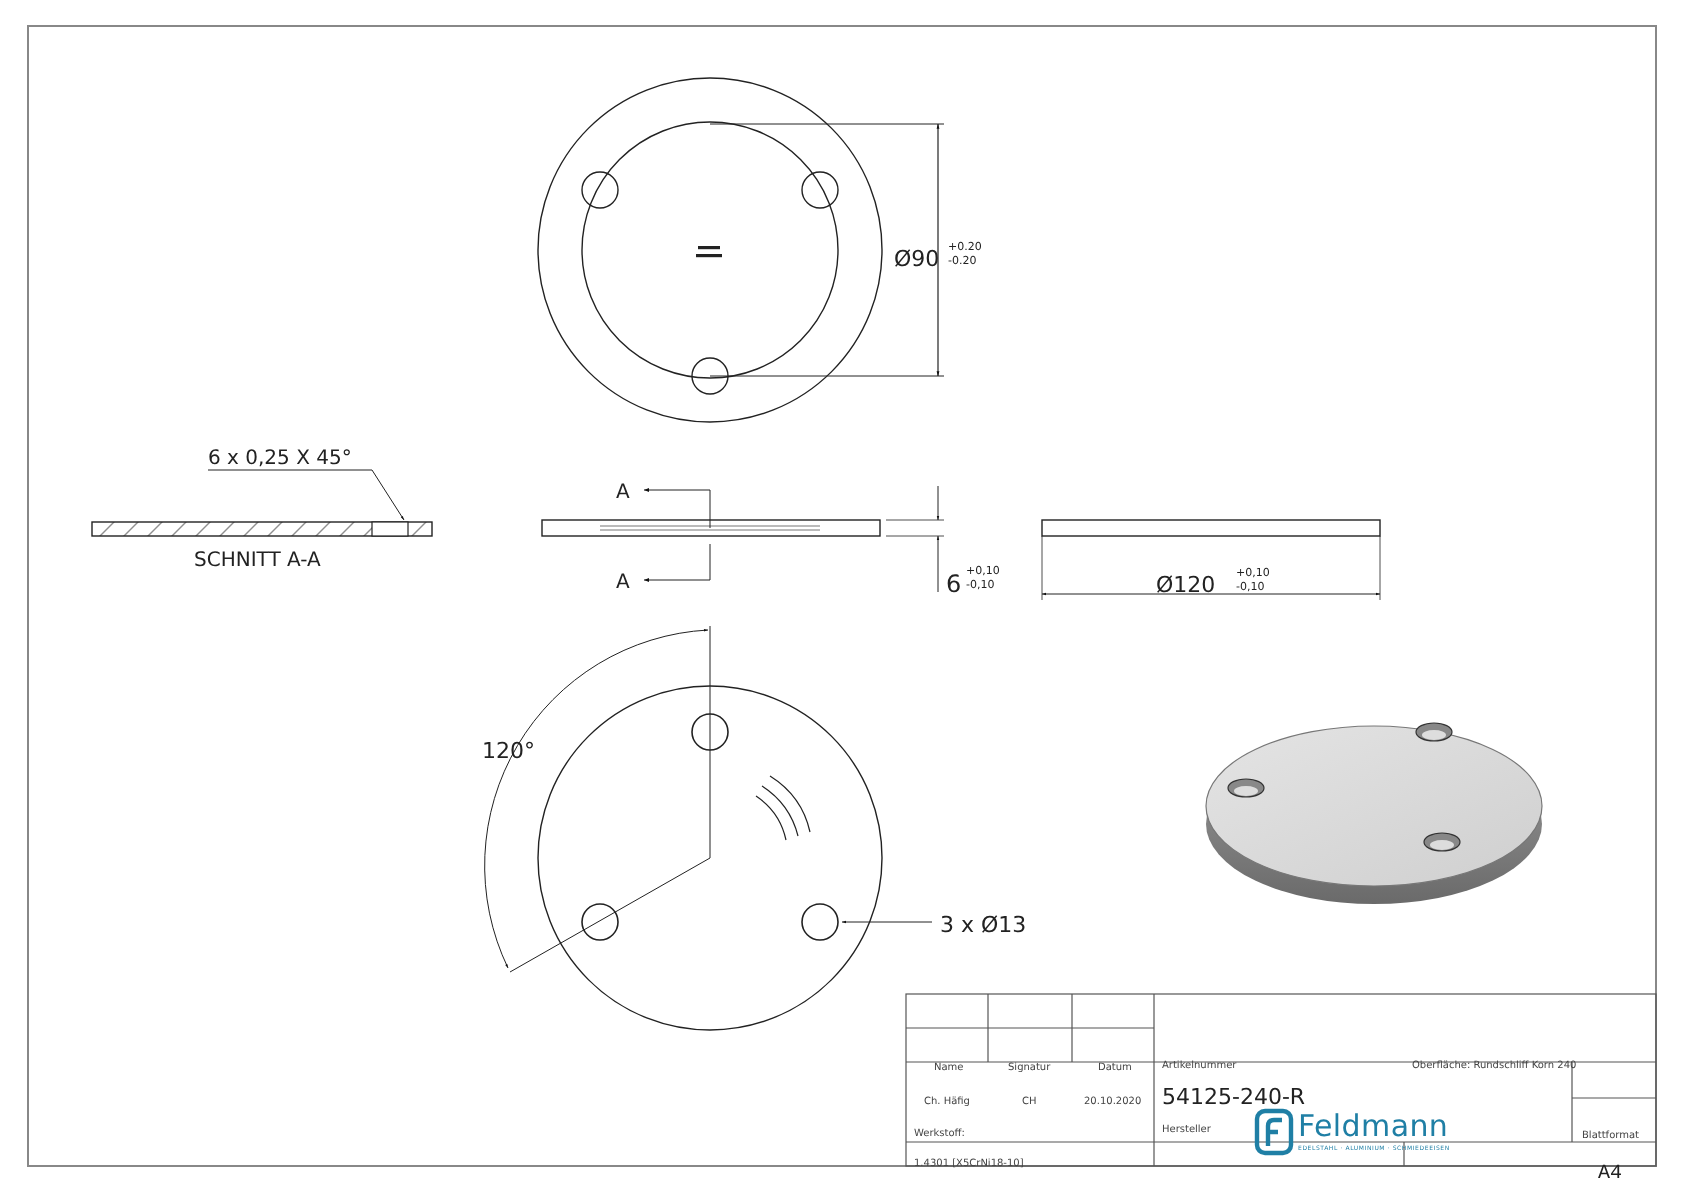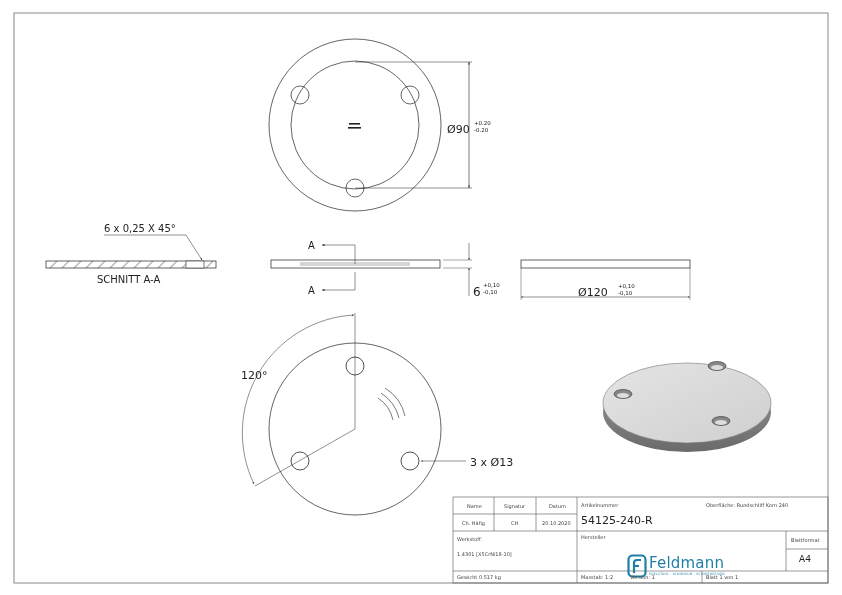--- a/index.html
+++ b/index.html
@@ -1,19 +1,19 @@
 <!DOCTYPE html>
 <html><head>
 <meta charset="utf-8">
 <style>
   html, body { margin:0; padding:0; background:#ffffff; }
   body { width:842px; height:595px; position:relative; overflow:hidden; font-family:"DejaVu Sans", sans-serif; color:#222; }
   #sheet { position:absolute; left:0; top:0; width:842px; height:595px; }
   svg text { font-family:"DejaVu Sans", sans-serif; fill:#222; }
-  .tb-cell { position:absolute; font-family:"DejaVu Sans", sans-serif; color:#444; white-space:nowrap; }
+  .tb-cell { position:absolute; font-family:"DejaVu Sans", sans-serif; color:#444; white-space:nowrap;margin-top:28px; }
   .small { font-size:5px; }
   .big { font-size:11px; color:#222; }
   .mid { font-size:10px; color:#222; }
   .logo { position:absolute; left:627px; top:554px; width:100px; height:26px; }
   .logo-word { position:absolute; left:22px; top:0px; font-size:15px; color:#1f7fa5; letter-spacing:0.2px; }
   .logo-sub { position:absolute; left:22px; top:18px; font-size:3px; color:#1f7fa5; letter-spacing:0.3px; }
 </style>
 </head>
 <body>
 

